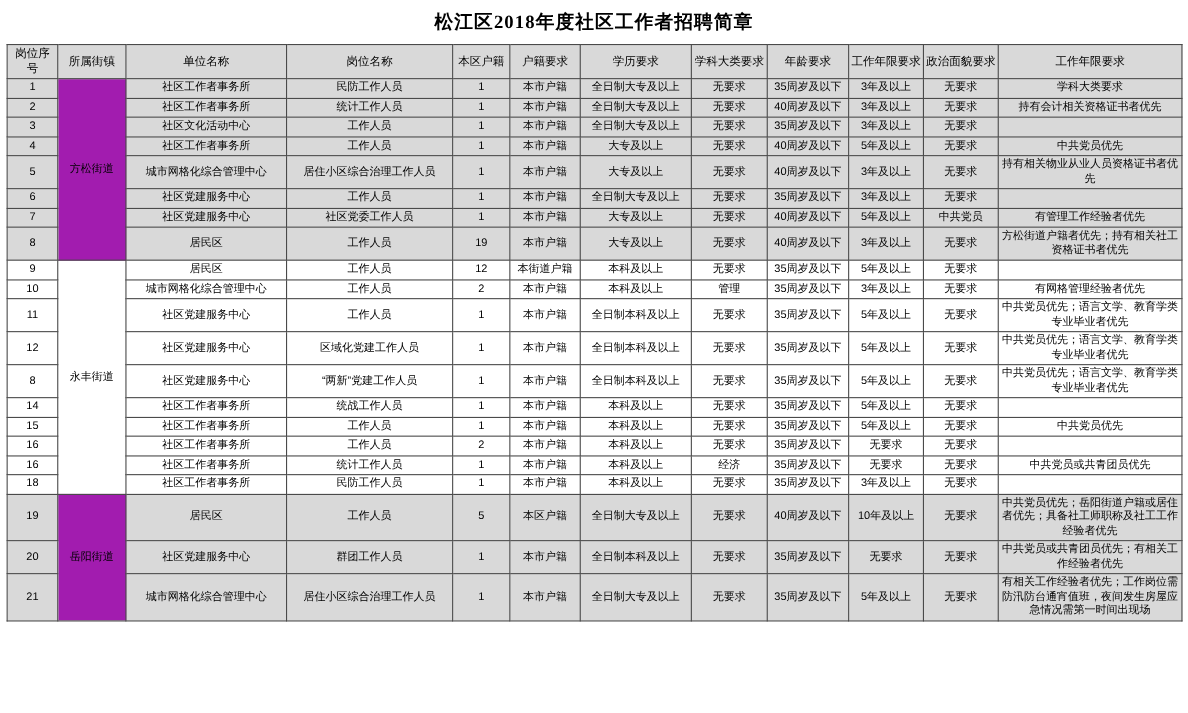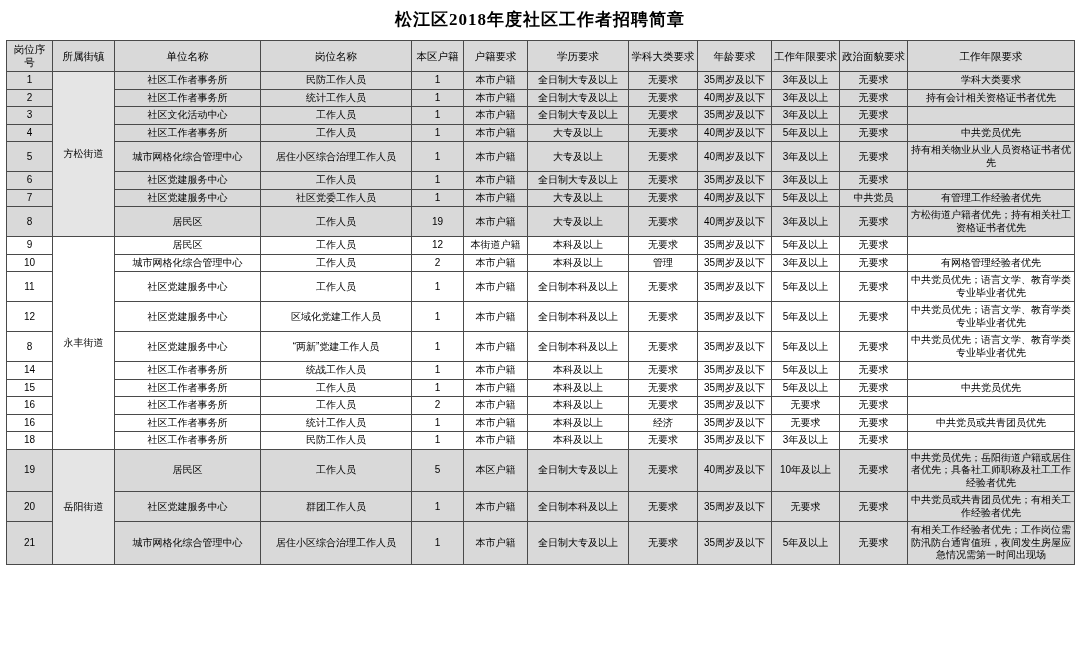--- a/index.html
+++ b/index.html
@@ -51,21 +51,21 @@
   td.shade {
     background: #d9d9d9;
   }
   td.note {
     text-align: left;
     padding-left: 3px;
     padding-right: 2px;
     line-height: 1.3;
   }
   td.street {
-    background: #e5e5e5;
+    background: #a21caf;
     font-size: 11px;
   }
   td.street-plain {
     font-size: 11px;
     font-family: Liberation Serif, serif;
   }
   
   col.c0 { width: 46px; }
   col.c1 { width: 62px; }
   col.c2 { width: 146px; }

